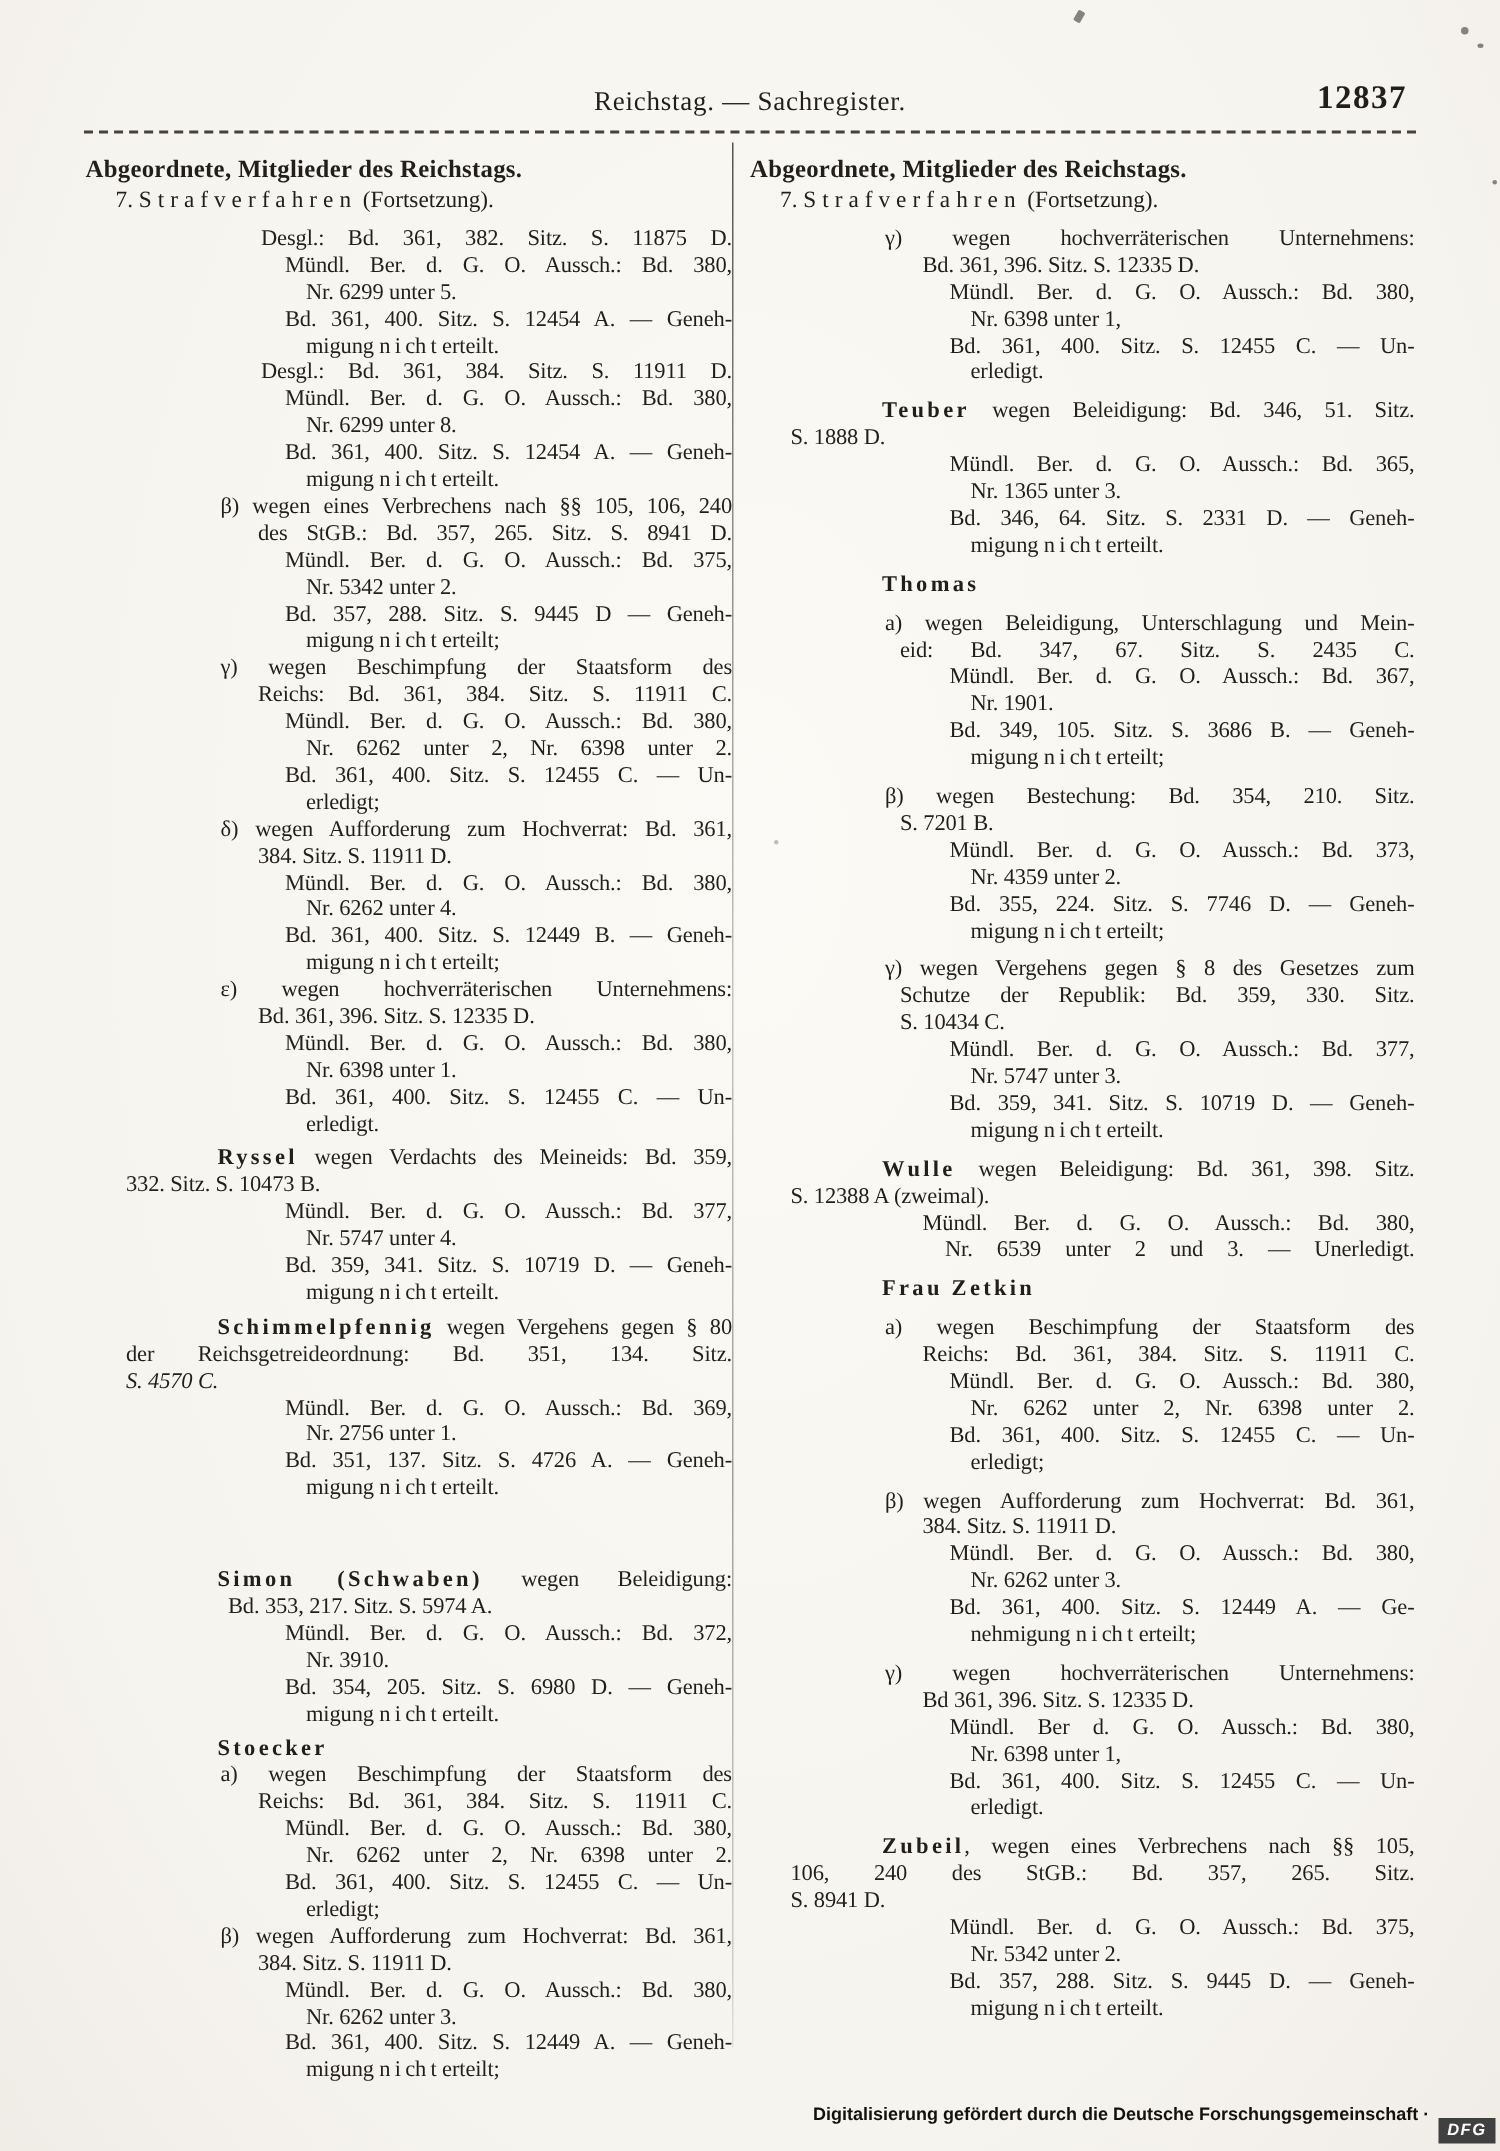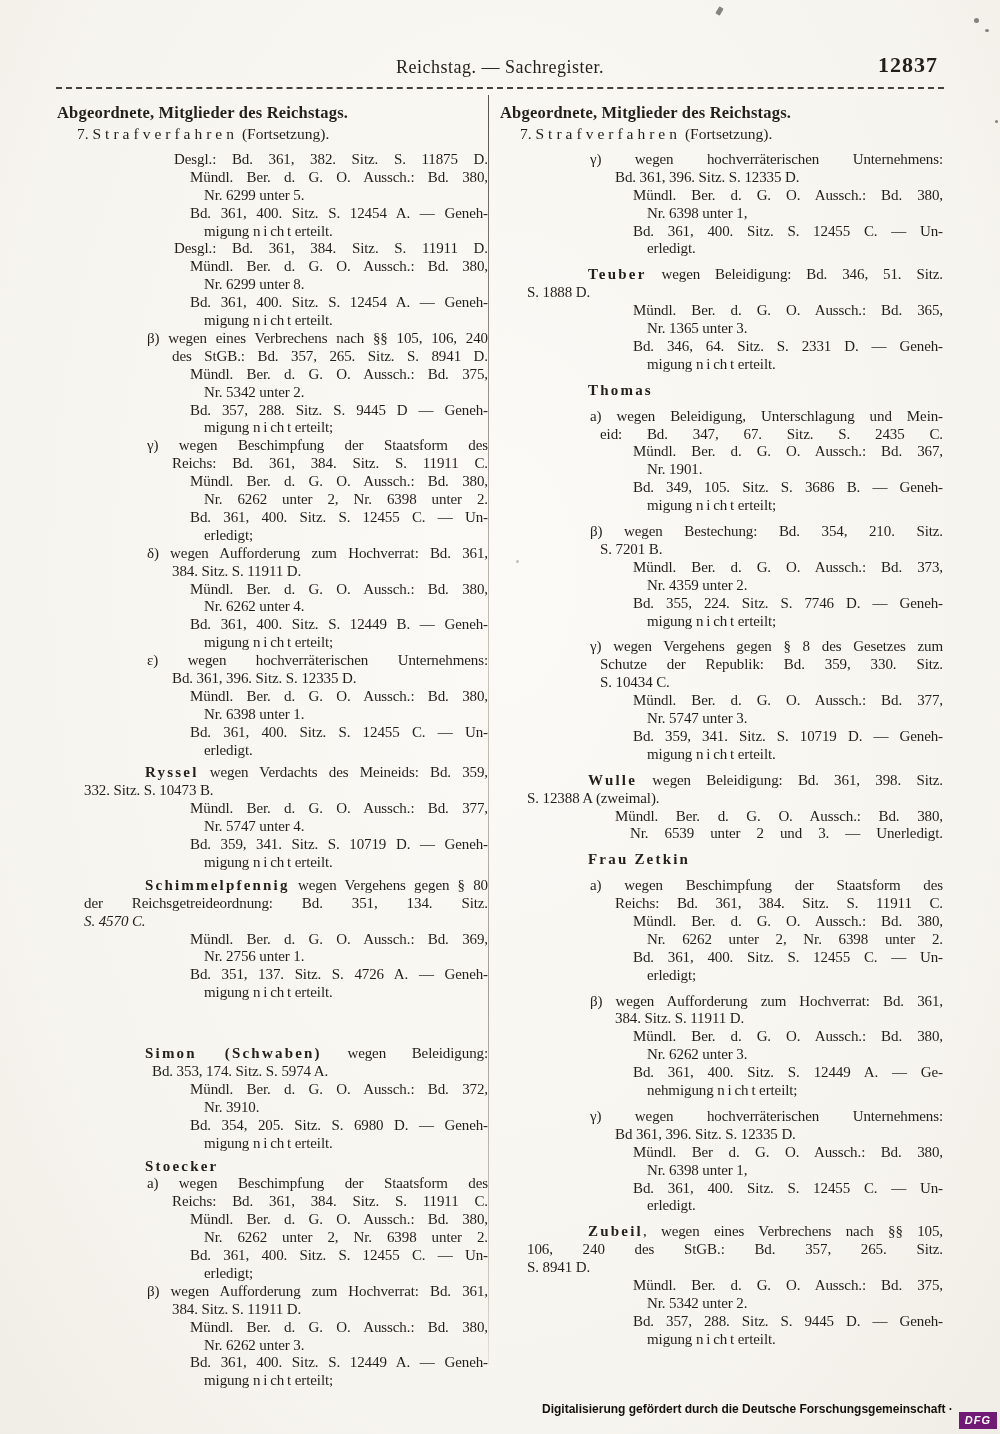--- a/index.html
+++ b/index.html
@@ -89,21 +89,21 @@
         <div class="ln j" style="padding-left: 133px;">Bd. 359, 341. Sitz. S. 10719 D. — Geneh-</div>
         <div class="ln" style="padding-left: 147px;">migung n i ch t erteilt.</div>
         <div class="ln j gap" style="padding-left: 88px;"><span class="sp">Schimmelpfennig</span> wegen Vergehens gegen § 80</div>
         <div class="ln j" style="padding-left: 27px;">der Reichsgetreideordnung: Bd. 351, 134. Sitz.</div>
         <div class="ln" style="padding-left: 27px; font-style: italic;">S. 4570 C.</div>
         <div class="ln j" style="padding-left: 133px;">Mündl. Ber. d. G. O. Aussch.: Bd. 369,</div>
         <div class="ln" style="padding-left: 147px;">Nr. 2756 unter 1.</div>
         <div class="ln j" style="padding-left: 133px;">Bd. 351, 137. Sitz. S. 4726 A. — Geneh-</div>
         <div class="ln" style="padding-left: 147px;">migung n i ch t erteilt.</div>
         <div class="ln j gap" style="padding-left: 88px; margin-top: 43px;"><span class="sp">Simon (Schwaben)</span> wegen Beleidigung:</div>
-        <div class="ln" style="padding-left: 95px;">Bd. 353, 174. Sitz. S. 5974 A.</div>
+        <div class="ln" style="padding-left: 95px;">Bd. 353, 217. Sitz. S. 5974 A.</div>
         <div class="ln j" style="padding-left: 133px;">Mündl. Ber. d. G. O. Aussch.: Bd. 372,</div>
         <div class="ln" style="padding-left: 147px;">Nr. 3910.</div>
         <div class="ln j" style="padding-left: 133px;">Bd. 354, 205. Sitz. S. 6980 D. — Geneh-</div>
         <div class="ln" style="padding-left: 147px;">migung n i ch t erteilt.</div>
         <div class="ln gap" style="padding-left: 88px;"><span class="sp">Stoecker</span></div>
         <div class="ln j" style="padding-left: 90px;">a) wegen Beschimpfung der Staatsform des</div>
         <div class="ln j" style="padding-left: 115px;">Reichs: Bd. 361, 384. Sitz. S. 11911 C.</div>
         <div class="ln j" style="padding-left: 133px;">Mündl. Ber. d. G. O. Aussch.: Bd. 380,</div>
         <div class="ln j" style="padding-left: 147px;">Nr. 6262 unter 2, Nr. 6398 unter 2.</div>
         <div class="ln j" style="padding-left: 133px;">Bd. 361, 400. Sitz. S. 12455 C. — Un-</div>
@@ -192,14 +192,14 @@
 </div>
 
 <div class="artifact" style="left:717px;top:7px;width:5px;height:8px;transform:rotate(30deg);border-radius:1px;"></div>
 <div class="artifact" style="left:974px;top:18px;width:5px;height:5px;"></div>
 <div class="artifact" style="left:985px;top:29px;width:4px;height:3px;"></div>
 <div class="artifact" style="left:995px;top:120px;width:3px;height:3px;"></div>
 <div class="artifact" style="left:516px;top:560px;width:3px;height:3px;opacity:.5;"></div>
 
 <div class="footer">
   <span>Digitalisierung gefördert durch die Deutsche Forschungsgemeinschaft ·</span>
-  <span class="dfg" style="background: #701a75; margin-top: 24px;">DFG</span>
+  <span class="dfg" style="background: #404040; margin-top: 24px;">DFG</span>
 </div>
 
 </body></html>

